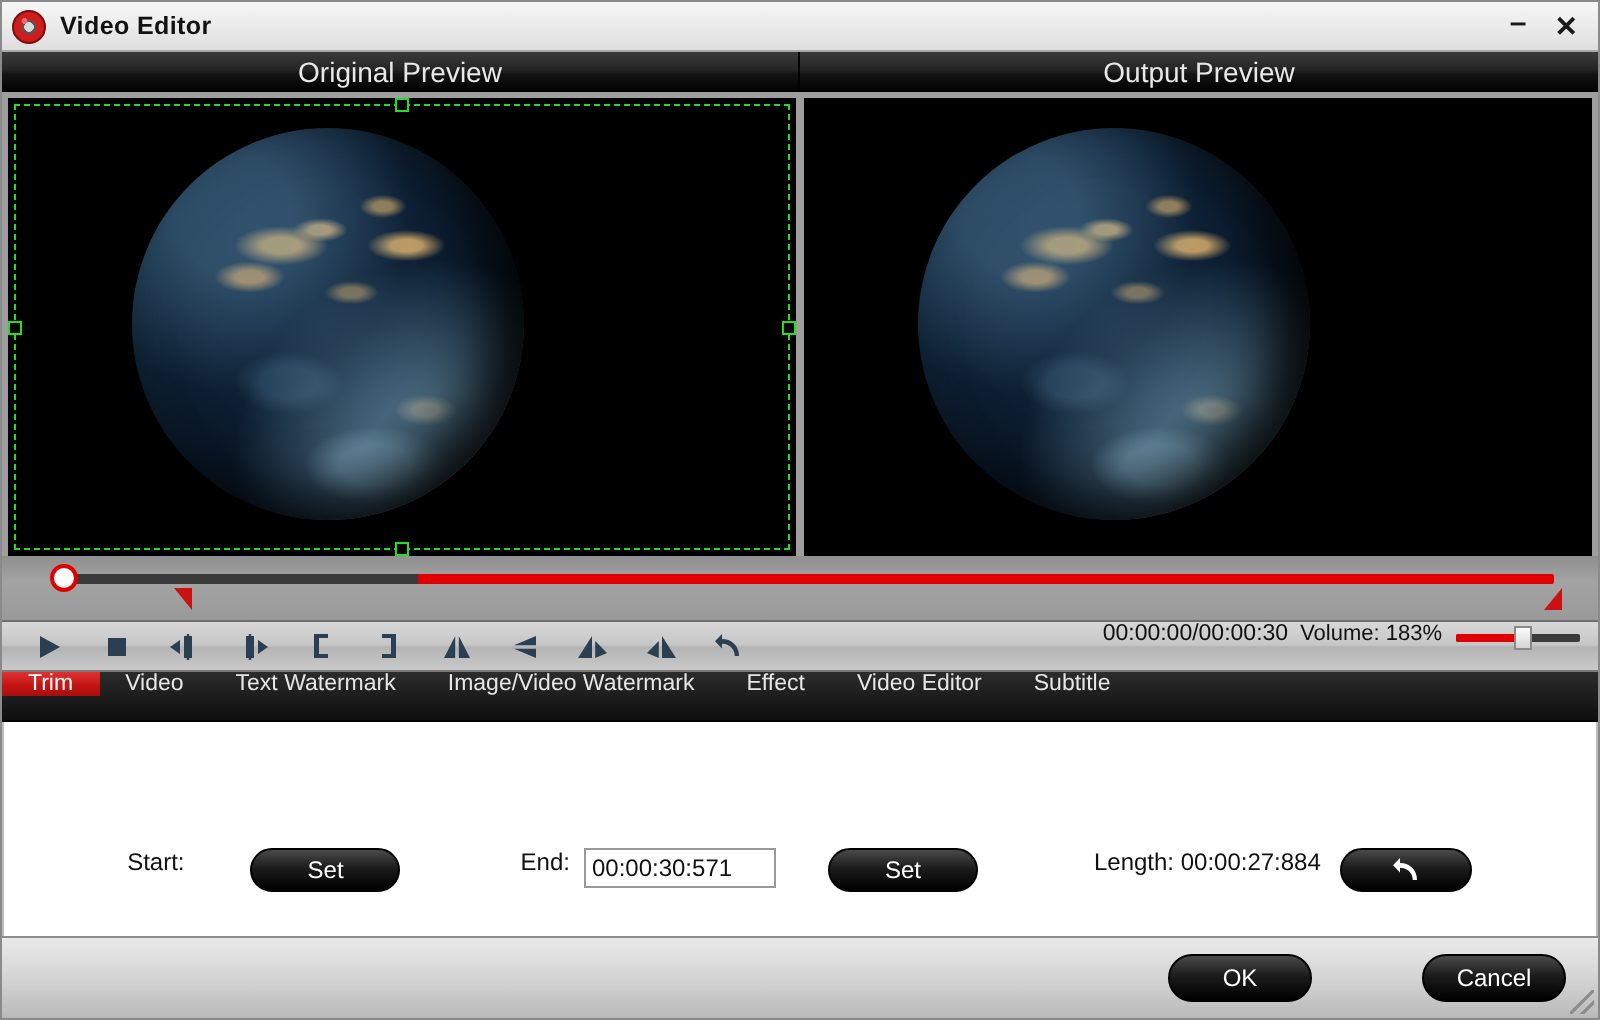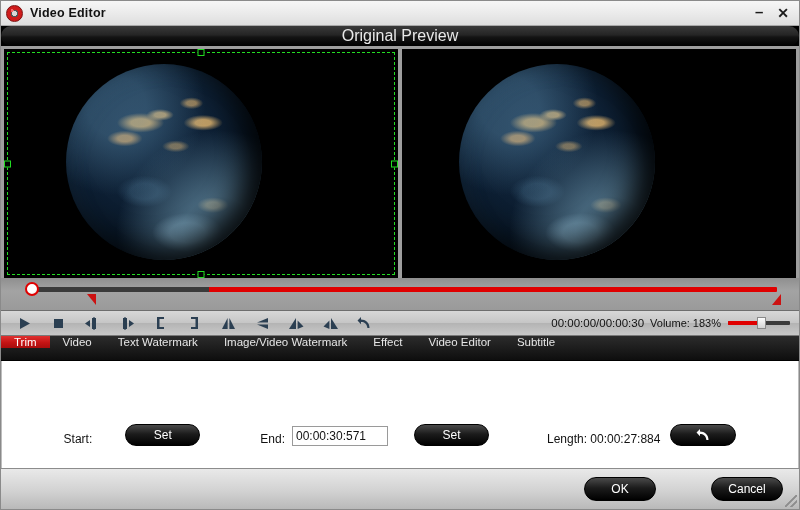--- a/index.html
+++ b/index.html
@@ -69,27 +69,26 @@
   .preview-headers {
     flex: 0 0 20px;
     display: flex;
     background: #000;
   }
   .preview-header {
     flex: 1 1 50%;
     height: 20px;
     background: linear-gradient(to bottom, #3a3a3a 0%, #242424 45%, #141414 55%, #000000 100%);
     color: #e8e8e8;
-    font-size: 16px;
+    font-size: 14px;
     display: flex;
     align-items: center;
     justify-content: center;
     border-right: 1px solid #000;
     box-sizing: border-box;
-    border-radius: 10px;
   }
   .preview-header:last-child { border-right: none; }
 
   
   .previews {
     flex: 0 0 232px;
     display: flex;
     background: #9e9e9e;
     padding: 3px 3px 0 3px;
     box-sizing: border-box;
@@ -192,21 +191,20 @@
     border-color: transparent transparent #cc1111 transparent;
   }
 
   
   .toolbar {
     flex: 0 0 26px;
     background: linear-gradient(to bottom, #d8d8d8 0%, #c6c6c6 48%, #b4b4b4 52%, #c9c9c9 100%);
     border-top: 1px solid #6e6e6e;
     border-bottom: 1px solid #7a7a7a;
     display: flex;
-    align-items: center;
     padding: 0 6px;
     box-sizing: border-box;
   }
   .tbtn {
     width: 34px; height: 24px;
     display: flex; align-items: center; justify-content: center;
     cursor: default;
   }
   .tbtn svg { display: block; }
   .time-readout {
@@ -265,21 +263,21 @@
     background: #ffffff;
     border-left: 1px solid #bdbdbd;
     border-right: 1px solid #bdbdbd;
     position: relative;
   }
   .trim-row {
     position: absolute;
     left: 0; right: 0;
     top: 63px;
     display: flex;
-    align-items: flex-end;
+    align-items: flex-start;
     justify-content: center;
     gap: 0;
     font-size: 12px;
     color: #111;
   }
   .field-label { font-size: 12px; color: #111; margin-right: 7px; }
   .time-input {
     width: 96px; height: 20px;
     border: 1px solid #9a9a9a;
     background: #fff;
@@ -343,20 +341,21 @@
     <div class="app-icon"></div>
     <div class="title-text">Video Editor</div>
     <div class="win-controls">
       <div class="win-btn min">–</div>
       <div class="win-btn">✕</div>
     </div>
   </div>
 
   <div class="preview-headers">
     <div class="preview-header">Original Preview</div>
+    <div class="preview-header">Output Preview</div>
   </div>
 
   <div class="previews">
     <div class="pane pane-left selected">
       <div class="earth"></div>
       <div class="handle h-tm"></div>
       <div class="handle h-bm"></div>
       <div class="handle h-lm"></div>
       <div class="handle h-rm"></div>
     </div>

